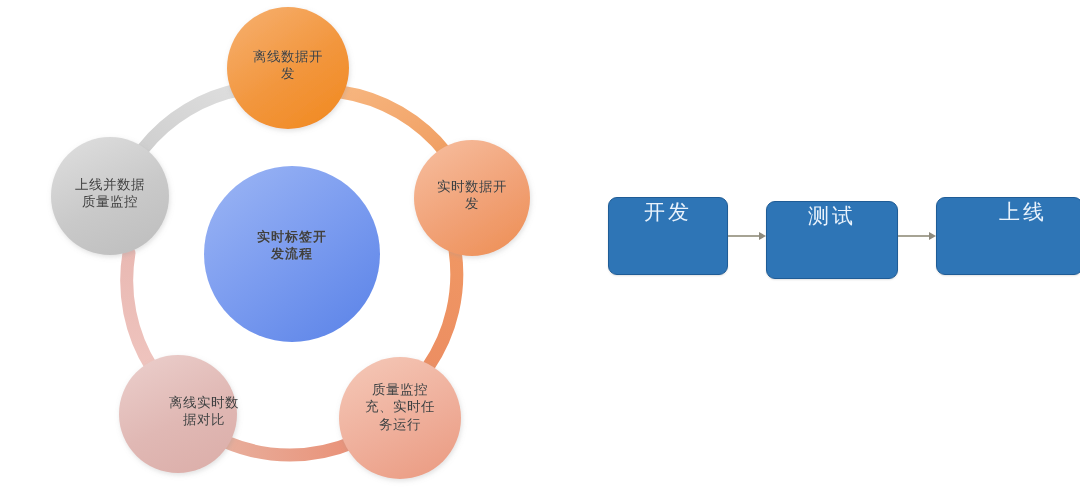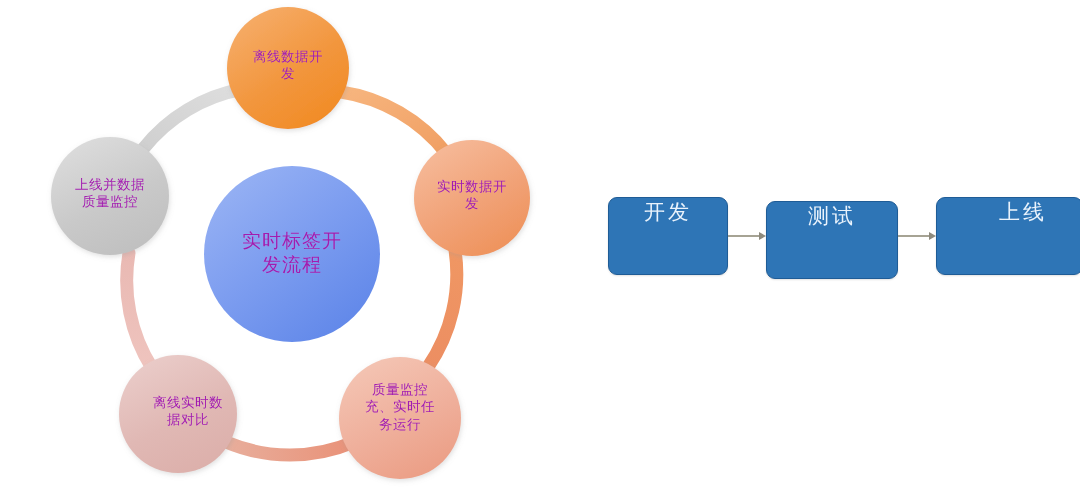--- a/index.html
+++ b/index.html
@@ -30,32 +30,32 @@
     width: 560px;
     height: 495px;
   }
   .cycle-svg {
     position: absolute;
     left: 0; top: 0;
   }
 
   .node-label {
     position: absolute;
-    color: #a21caf;
+    color: #404040;
     text-align: center;
     line-height: 1.28;
     letter-spacing: 0.5px;
     white-space: pre-line;
     pointer-events: none;
     text-shadow: 0 0 1px rgba(255,255,255,0.25);
   }
   .node-label.outer { font-size: 13.5px; }
   .node-label.center {
-    font-size: 19px;
-    font-weight: normal;
+    font-size: 13px;
+    font-weight: bold;
     letter-spacing: 1px;
   }
 
   
   .flow-wrap {
     position: absolute;
     left: 560px; top: 0;
     width: 520px;
     height: 495px;
   }
@@ -199,21 +199,21 @@
     <div class="node-label outer" style="left:228px; top:48px; width:120px;">离线数据开
 发</div>
 
     <div class="node-label outer" style="left:414px; top:178px; width:116px;text-align:center;">实时数据开
 发</div>
 
     <div class="node-label outer" style="left:342px; top:381px; width:116px;">质量监控
 充、实时任
 务运行</div>
 
-    <div class="node-label outer" style="left:120px; top:394px; width:136px;">离线实时数
+    <div class="node-label outer" style="left:136px; top:394px; width:136px;">离线实时数
 据对比</div>
 
     <div class="node-label outer" style="left:52px; top:176px; width:116px;">上线并数据
 质量监控</div>
 
     <div class="node-label center" style="left:212px; top:229px; width:160px;">实时标签开
 发流程</div>
   </div>
 
   <div class="flow-wrap">

